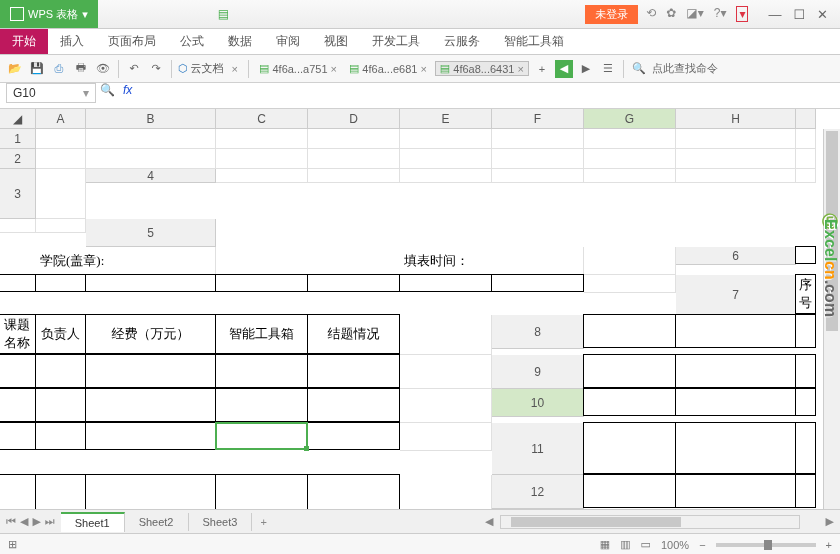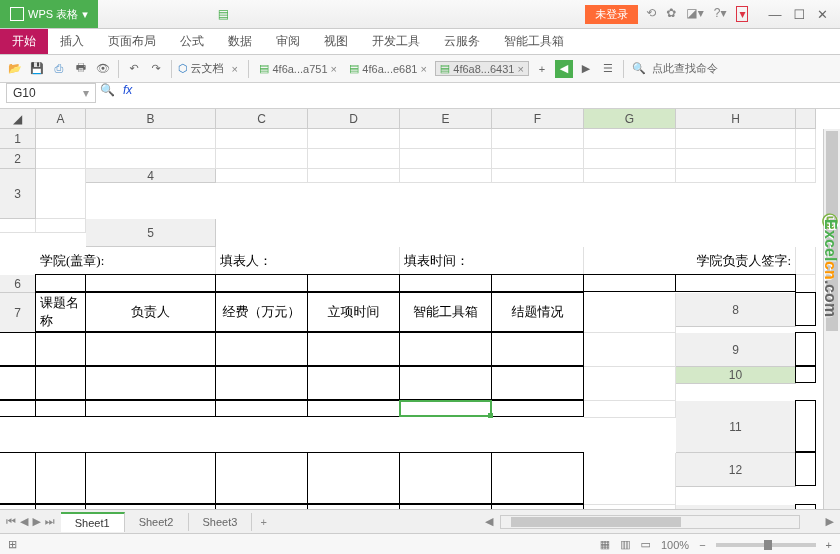--- a/index.html
+++ b/index.html
@@ -51,21 +51,21 @@
     .cell { border-right: 1px solid #e0e0e0; border-bottom: 1px solid #e0e0e0; background: #fff; display: flex; align-items: center; padding: 0 4px; font-size: 13px; }
     .r1 { height: 20px; }
     .r2 { height: 20px; }
     .r3 { height: 50px; }
     .r4 { height: 14px; }
     .r5 { height: 28px; }
     .r6 { height: 18px; }
     .r7 { height: 40px; }
     .r8 { height: 34px; }
     .r9 { height: 34px; }
-    .r10 { height: 17px; }
+    .r10 { height: 28px; }
     .r11 { height: 52px; }
     .r12 { height: 34px; }
     .r13 { height: 18px; }
     
     
     .tbl { border: 1px solid #000; margin: -1px 0 0 -1px; justify-content: center; }
     
     
     .big-title { grid-column: 2 / 10; font-size: 20px; font-weight: bold; justify-content: center; font-family: SimSun, serif; }
     
@@ -235,41 +235,39 @@
       <div class="cell r4"></div>
       <div class="cell r4"></div>
       <div class="cell r4"></div>
       <div class="cell r4"></div>
       <div class="cell r4"></div>
       <div class="cell r4"></div>
       <div class="cell r4"></div>
 
   <div class="row-h r5">5</div>
   <div class="cell r5" style="grid-column:2/4;font-family:SimSun">学院(盖章):</div>
-  <div class="cell r5" style="grid-column:4/6;font-family:SimSun">填表人：</div>
   <div class="cell r5" style="grid-column:6/8;font-family:SimSun">填表时间：</div>
-  <div class="cell r5" style="grid-column:8/10;justify-content:flex-end;font-family:SimSun">学院负责人签字:</div>
   <div class="cell r5"></div>
 
   <div class="row-h r6">6</div>
   <div class="cell r6 tbl"></div>
       <div class="cell r6 tbl"></div>
       <div class="cell r6 tbl"></div>
       <div class="cell r6 tbl"></div>
       <div class="cell r6 tbl"></div>
       <div class="cell r6 tbl"></div>
       <div class="cell r6 tbl"></div>
       <div class="cell r6 tbl"></div>
       <div class="cell r6"></div>
 
   <div class="row-h r7">7</div>
+  <div class="cell r7 tbl" style="font-family:SimSun">序号</div>
   <div class="cell r7 tbl" style="font-family:SimSun">课题名称</div>
   <div class="cell r7 tbl" style="font-family:SimSun">负责人</div>
   <div class="cell r7 tbl" style="font-family:SimSun">经费（万元）</div>
-  <div class="cell r7 tbl" style="font-family:SimSun">立项时间</div>
   <div class="cell r7 tbl" style="font-family:SimSun">智能工具箱</div>
   <div class="cell r7 tbl" style="font-family:SimSun">结题情况</div>
   <div class="cell r7"></div>
 
   <div class="row-h r8">8</div>
   <div class="cell r8 tbl"></div>
       <div class="cell r8 tbl"></div>
       <div class="cell r8 tbl"></div>
       <div class="cell r8 tbl"></div>
       <div class="cell r8 tbl"></div>

